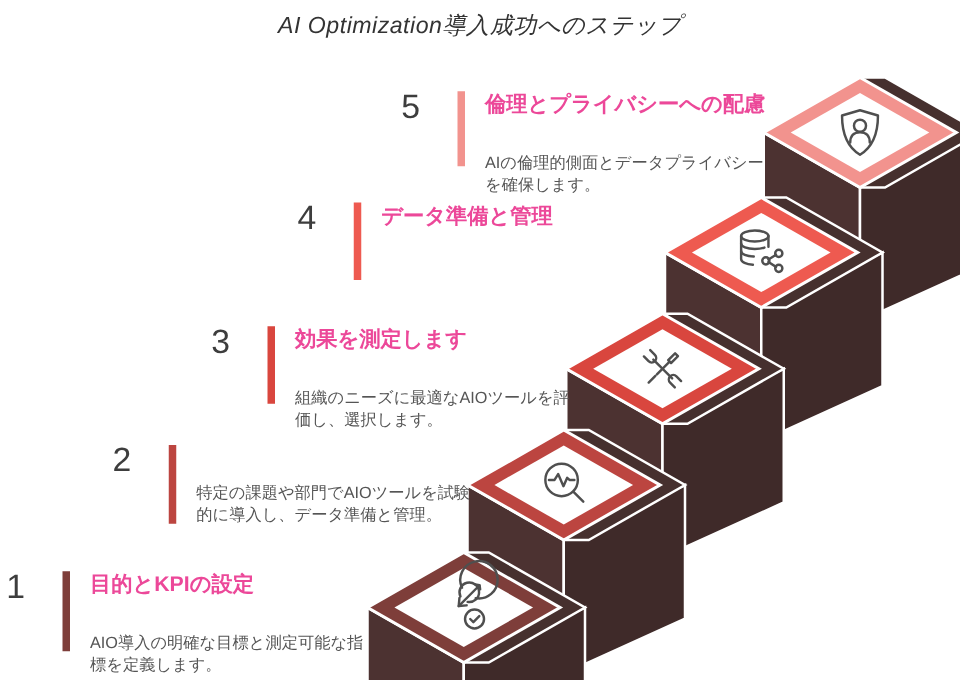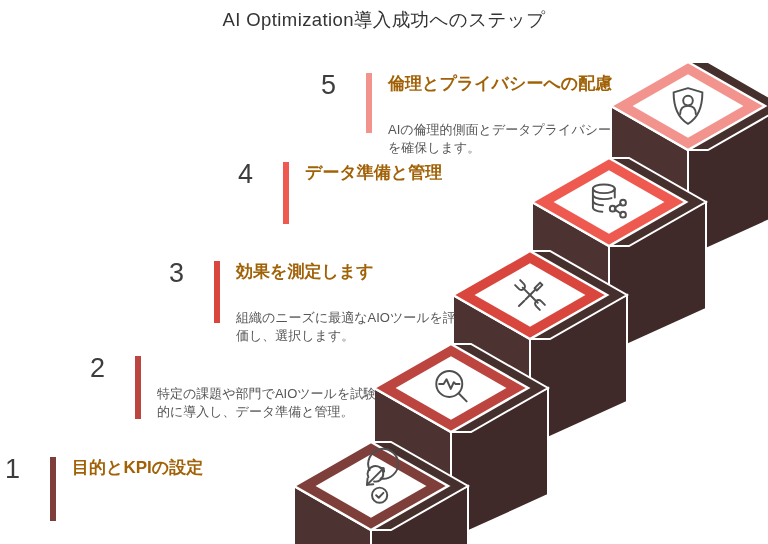--- a/index.html
+++ b/index.html
@@ -3,29 +3,29 @@
 <meta charset="utf-8">
 <style>
   html,body{margin:0;padding:0;background:#fff;}
   #canvas{
     position:relative;width:768px;height:544px;overflow:hidden;background:#fff;
     font-family:"Liberation Sans","DejaVu Sans",sans-serif;
   }
   #stairs-svg{position:absolute;left:0;top:0;}
   .page-title{
     position:absolute;left:0;top:7px;width:768px;text-align:center;
-    font-size:18.5px;font-weight:500;letter-spacing:.4px;color:#333;
+    font-size:18.5px;font-weight:500;letter-spacing:.4px;color:#333;font-style:italic;
   }
   .step-text{position:absolute;width:310px;}
   .step-num{
     position:absolute;left:0;top:-5px;font-size:27px;font-weight:400;color:#3d3d3d;
   }
   .step-bar{position:absolute;left:45px;top:-2px;width:6px;}
   .step-content{position:absolute;left:67px;top:0;width:234px;}
-  .step-title{font-size:17px;font-weight:700;color:#a16207;line-height:1.1;}
+  .step-title{font-size:17px;font-weight:700;color:#ec4899;line-height:1.1;}
   .step-desc{margin-top:27px;font-size:13px;color:#555;line-height:1.38;width:226px;}
 </style>
 </head>
 <body>
 
 <div id="canvas">
   <svg id="stairs-svg" width="768" height="544" viewBox="0 0 768 544">
       <g>
         <polygon points="611,106 688,150 688,257 611,213" fill="#4C3231" stroke="#FFFFFF" stroke-width="2"></polygon>
         <polygon points="688,150 785,106 785,213 688,257" fill="#3F2A29" stroke="#FFFFFF" stroke-width="2"></polygon>
@@ -103,20 +103,21 @@
       <path fill="none" stroke="#4F4F4F" stroke-width="1.7" stroke-linecap="round" stroke-linejoin="round" d="M24.5 28 L26.7 30.2 L30.8 26"></path>
         </g>
       </g>
     </svg>
   <div class="page-title">AI Optimization導入成功へのステップ</div>
 <div class="step-text" style="left: 5px; top: 459px;">
       <div class="step-num">1</div>
       <div class="step-bar" style="height:64px;background:#7E3E3A"></div>
       <div class="step-content">
         <div class="step-title">目的とKPIの設定</div>
+        <div class="step-desc">AIO導入の明確な目標と測定可能な指標を定義します。</div>
       </div>
     </div>
     <div class="step-text" style="left: 90px; top: 358px;">
       <div class="step-num">2</div>
       <div class="step-bar" style="height:63px;background:#BC4540"></div>
       <div class="step-content">
         <div class="step-desc">特定の課題や部門でAIOツールを試験的に導入し、データ準備と管理。</div>
       </div>
     </div>
     <div class="step-text" style="left: 169px; top: 263px;">

